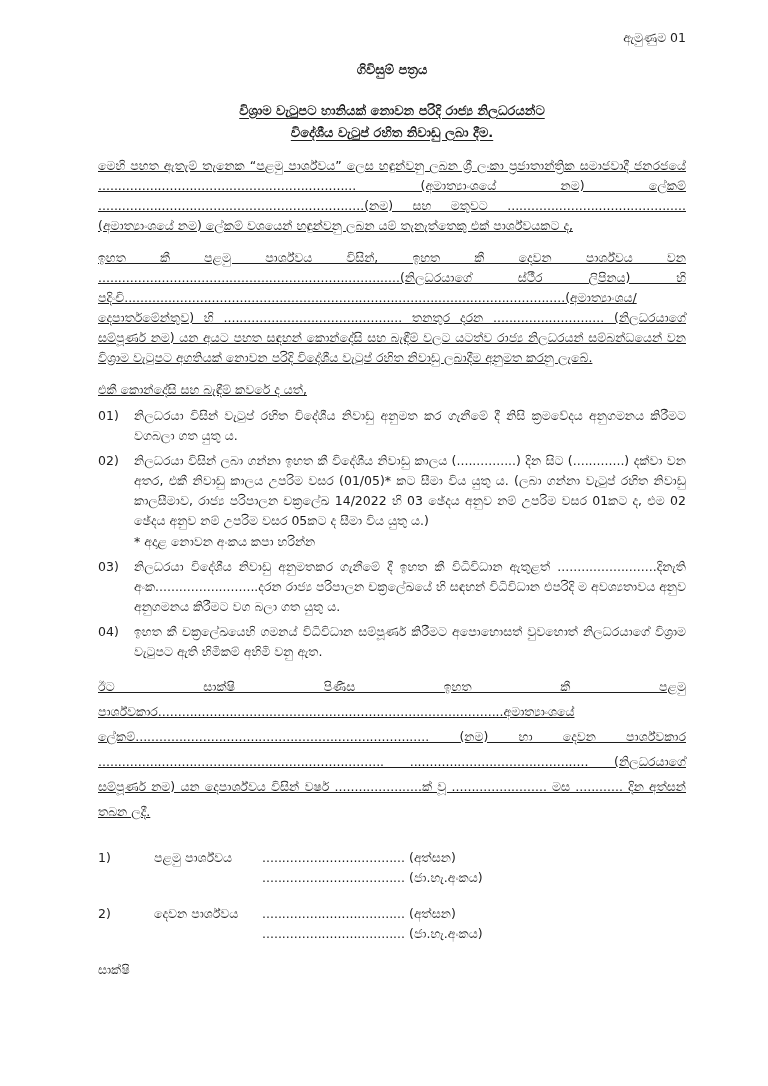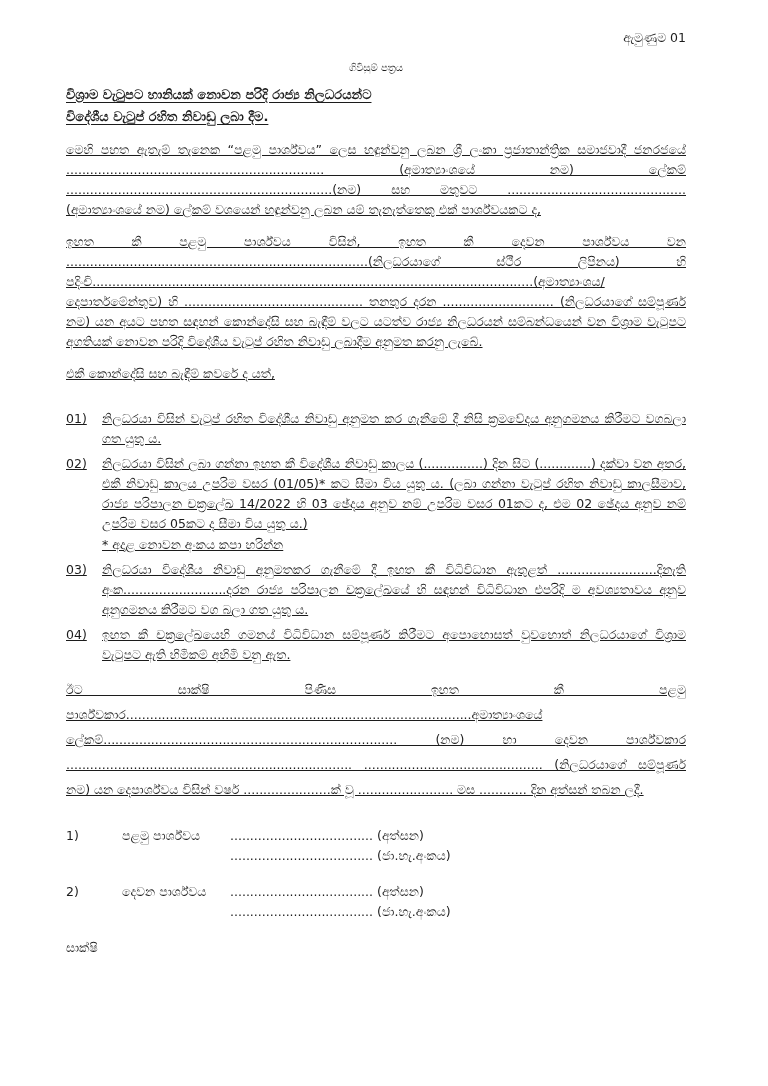--- a/index.html
+++ b/index.html
@@ -12,51 +12,51 @@
     width: 768px;
     height: 1086px;
     margin: 0 auto;
     background: #ffffff;
     color: #1c1c1c;
     font-family: "DejaVu Sans", "Liberation Sans", sans-serif;
     font-size: 12.5px;
     line-height: 1.6;
     overflow: hidden;
     box-sizing: border-box;
-    padding: 28px 82px 0 66px;
+    padding: 28px 82px 0 98px;
   }
   .annex {
     text-align: right;
     font-size: 12.5px;
   }
   .doc-title {
     text-align: center;
-    font-weight: normal;
-    font-size: 10px;
+    font-weight: bold;
+    font-size: 13px;
     margin-top: 12px;
   }
   .doc-subtitle {
+    text-align: center;
     font-weight: bold;
     font-size: 13px;
-    margin-top: 8px;
+    margin-top: 19px;
     line-height: 1.7;
   }
   .doc-subtitle .u {
     text-decoration: underline;
     text-underline-offset: 3px;
   }
   p.body-par {
     margin: 12px 0 0 0;
     text-align: justify;
     word-break: break-word;
     text-decoration: underline;
   }
   .cond-list {
-    margin-top: 25px;
-    text-decoration: underline;
+    margin-top: 6px;
   }
   .cond {
     display: flex;
     align-items: flex-start;
     margin-top: 5px;
   }
   .cond-no {
     flex: 0 0 36px;
   }
   .cond-body {

